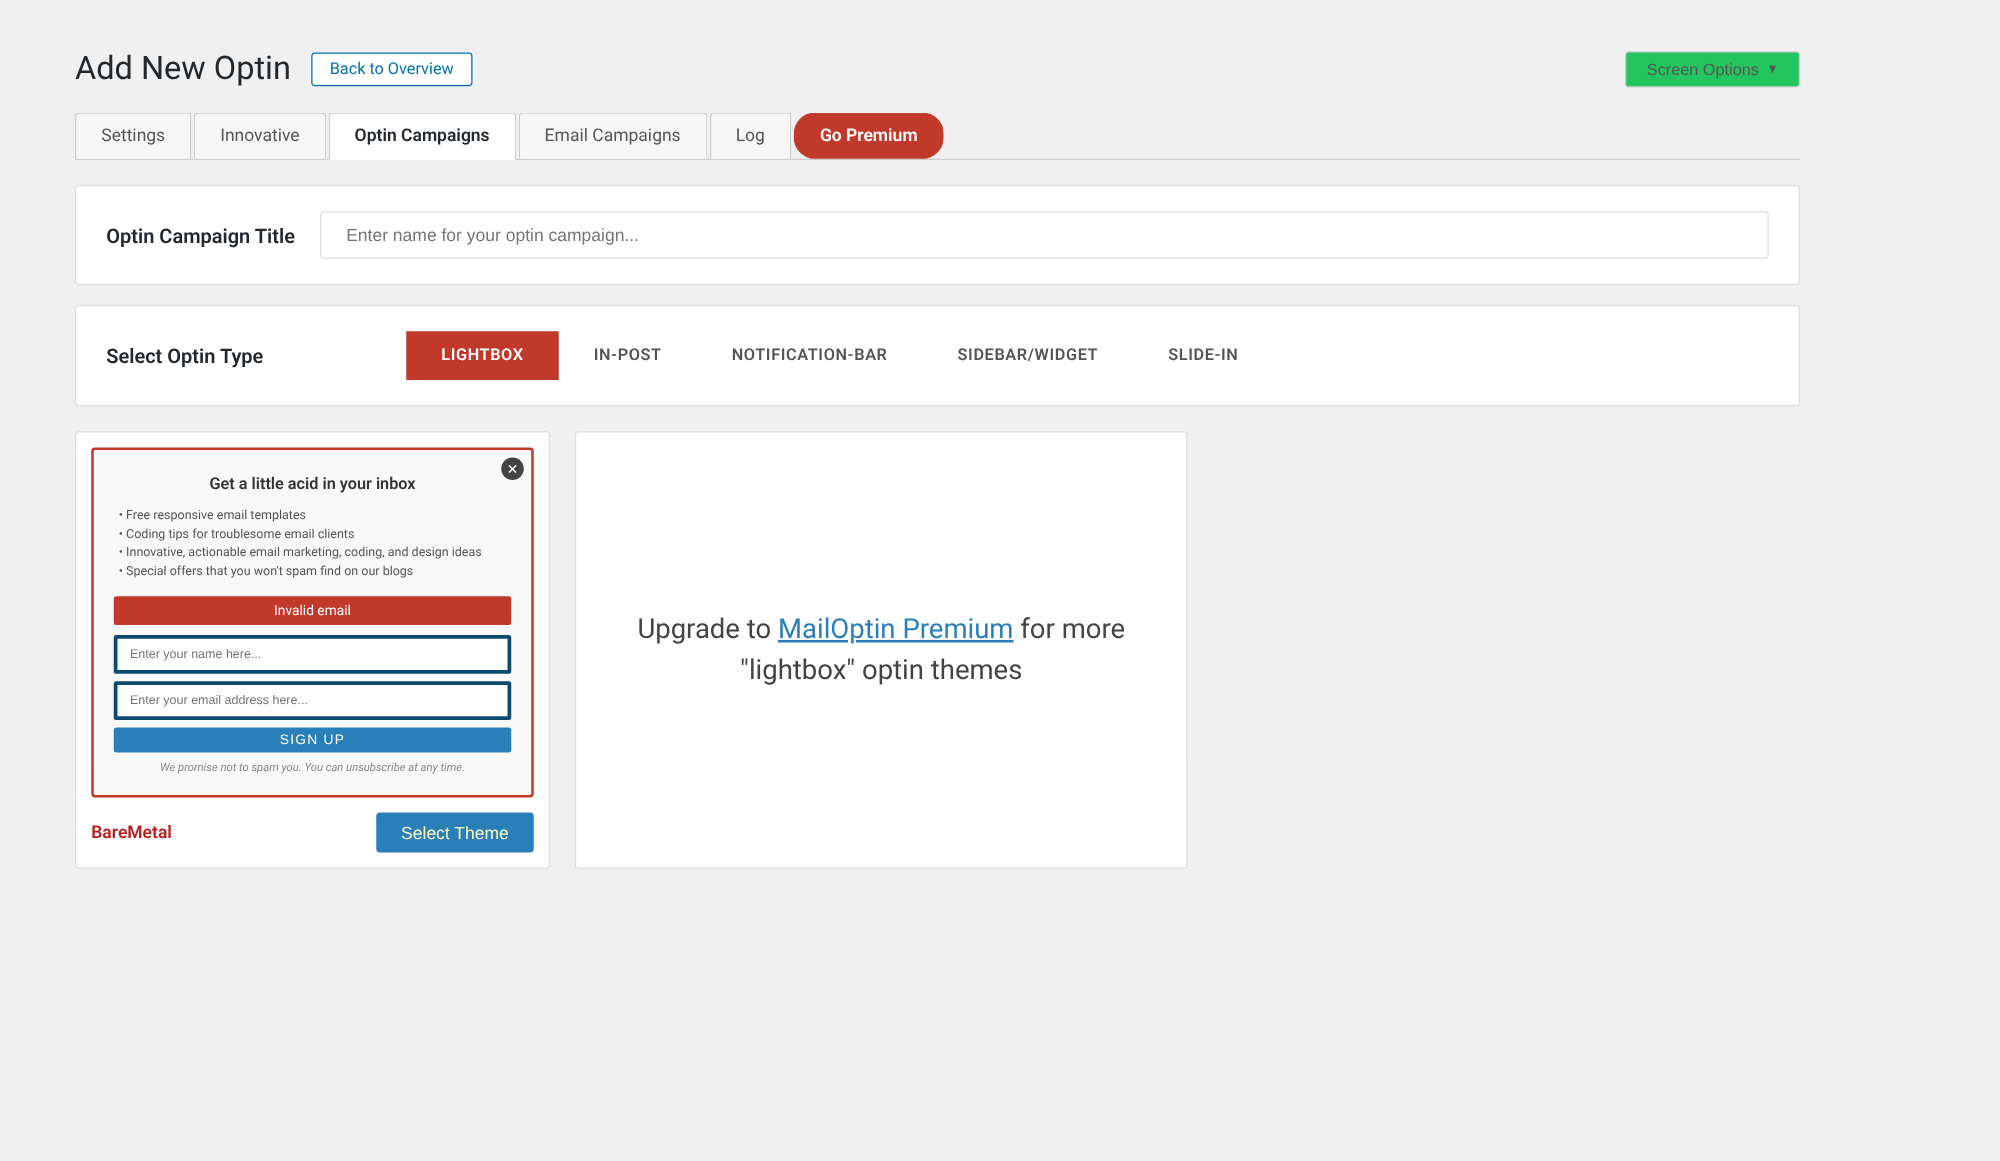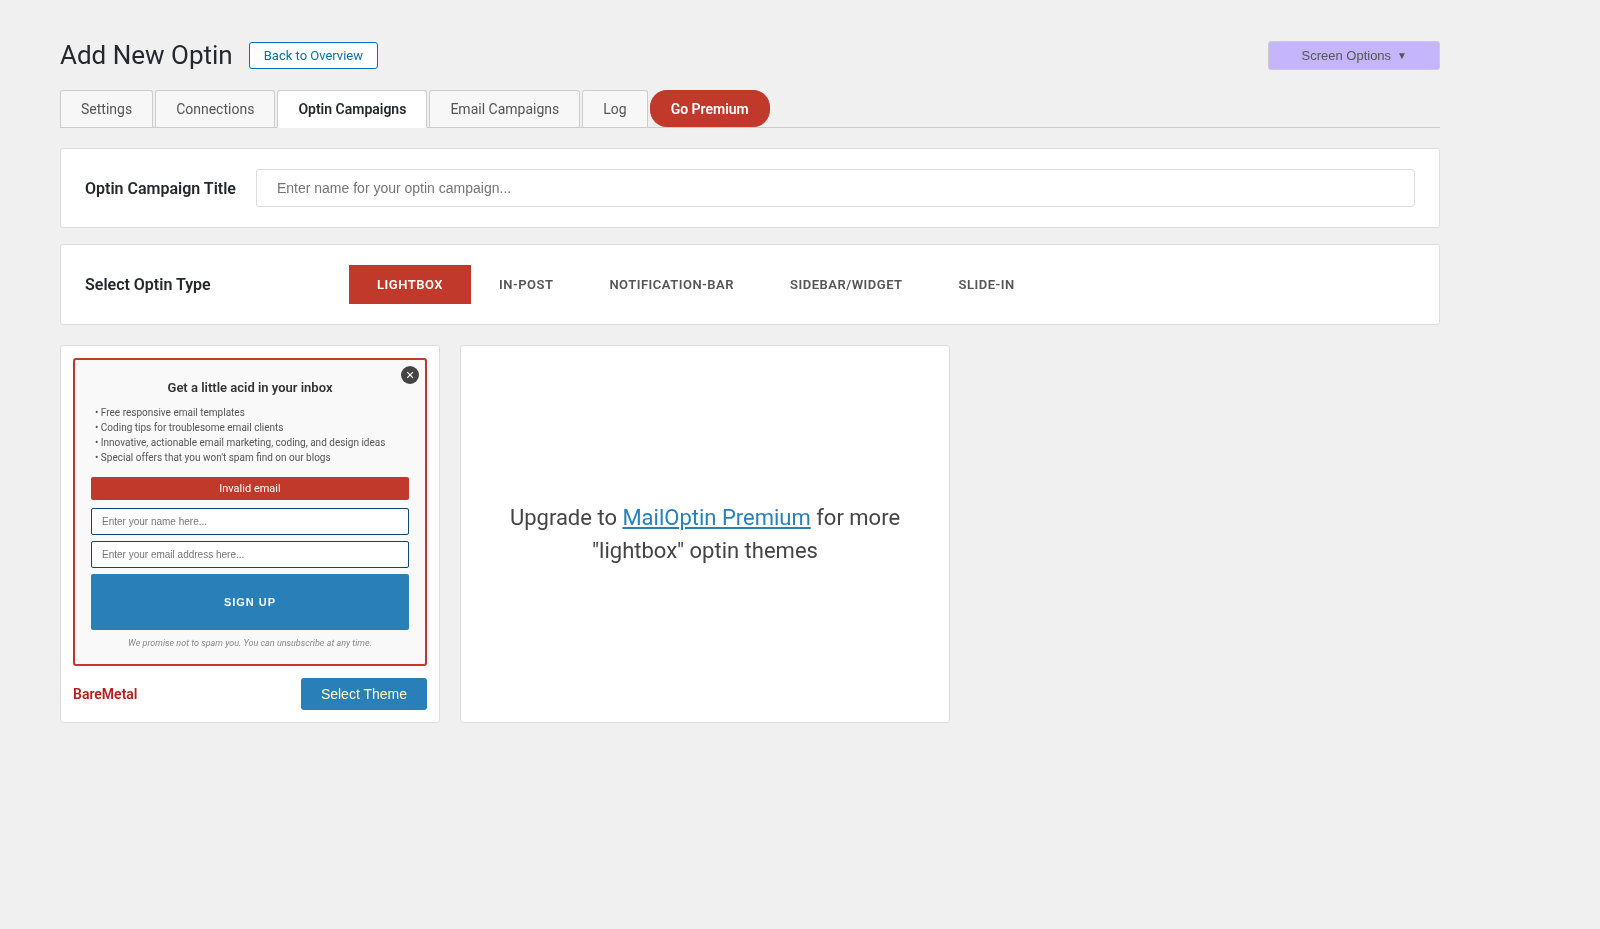--- a/index.html
+++ b/index.html
@@ -35,23 +35,23 @@
       background: #fff;
       color: #0073aa;
       padding: 5px 14px;
       border-radius: 3px;
       cursor: pointer;
       font-size: 13px;
       text-decoration: none;
     }
     .screen-options-btn {
       border: 1px solid #ccc;
-      background: #c4b5fd;
+      background: #22c55e;
       color: #555;
-      padding: 6px 32px;
+      padding: 6px 16px;
       border-radius: 3px;
       cursor: pointer;
       font-size: 13px;
       display: flex;
       align-items: center;
       gap: 6px;
     }
     .screen-options-btn::after {
       content: "▼";
       font-size: 10px;
@@ -148,21 +148,20 @@
       font-size: 13px;
       font-weight: 600;
       letter-spacing: 0.5px;
       cursor: pointer;
       color: #555;
       text-transform: uppercase;
     }
     .optin-type-tab.active {
       background: #c0392b;
       color: #fff;
-      margin-left: 24px;
     }
     
     .themes-container {
       display: flex;
       gap: 20px;
       flex-wrap: wrap;
     }
     .theme-card {
       background: #fff;
       border: 1px solid #ddd;
@@ -217,36 +216,36 @@
       background: #c0392b;
       color: #fff;
       text-align: center;
       font-size: 11px;
       padding: 5px;
       margin-bottom: 8px;
       border-radius: 2px;
     }
     .theme-input {
       width: 100%;
-      border: 1px solid #0c4a6e;
+      border: 3px solid #0c4a6e;
       border-radius: 2px;
       padding: 7px 10px;
       font-size: 10px;
       color: #aaa;
       margin-bottom: 6px;
     }
     .theme-signup-btn {
       width: 100%;
       background: #2980b9;
       color: #fff;
       border: none;
       border-radius: 2px;
-      padding: 22px;
+      padding: 4px;
       font-size: 11px;
-      font-weight: 700;
+      font-weight: 400;
       letter-spacing: 1px;
       text-transform: uppercase;
       cursor: pointer;
       margin-bottom: 8px;
     }
     .theme-disclaimer {
       text-align: center;
       font-size: 9px;
       color: #888;
       font-style: italic;
@@ -303,21 +302,21 @@
   <div class="header-row">
     <div class="header-left">
       <h1 class="page-title">Add New Optin</h1>
       <a class="back-btn">Back to Overview</a>
     </div>
     <button class="screen-options-btn">Screen Options</button>
   </div>
 
   <div class="tabs-row">
     <div class="tab">Settings</div>
-    <div class="tab">Connections</div>
+    <div class="tab">Innovative</div>
     <div class="tab active">Optin Campaigns</div>
     <div class="tab">Email Campaigns</div>
     <div class="tab">Log</div>
     <div class="tab premium">Go Premium</div>
   </div>
 
   <div class="content-card">
     <div class="campaign-title-row">
       <span class="campaign-title-label">Optin Campaign Title</span>
       <input class="campaign-title-input" type="text" placeholder="Enter name for your optin campaign..." style="">

